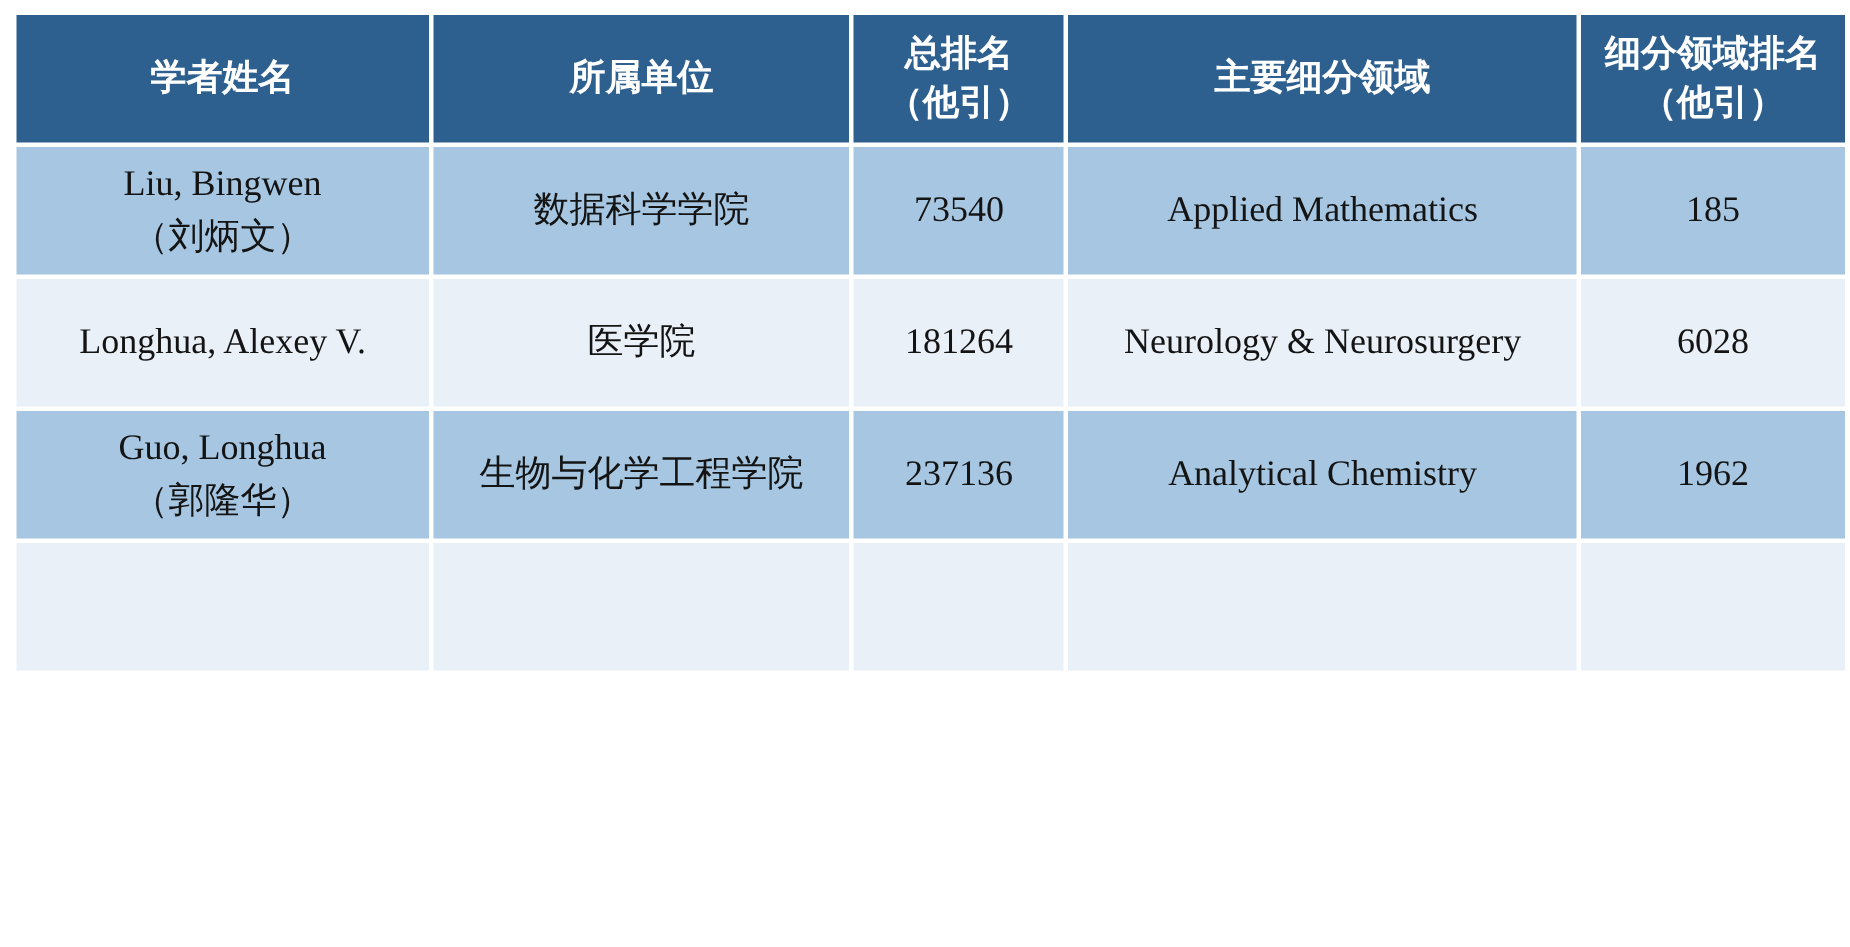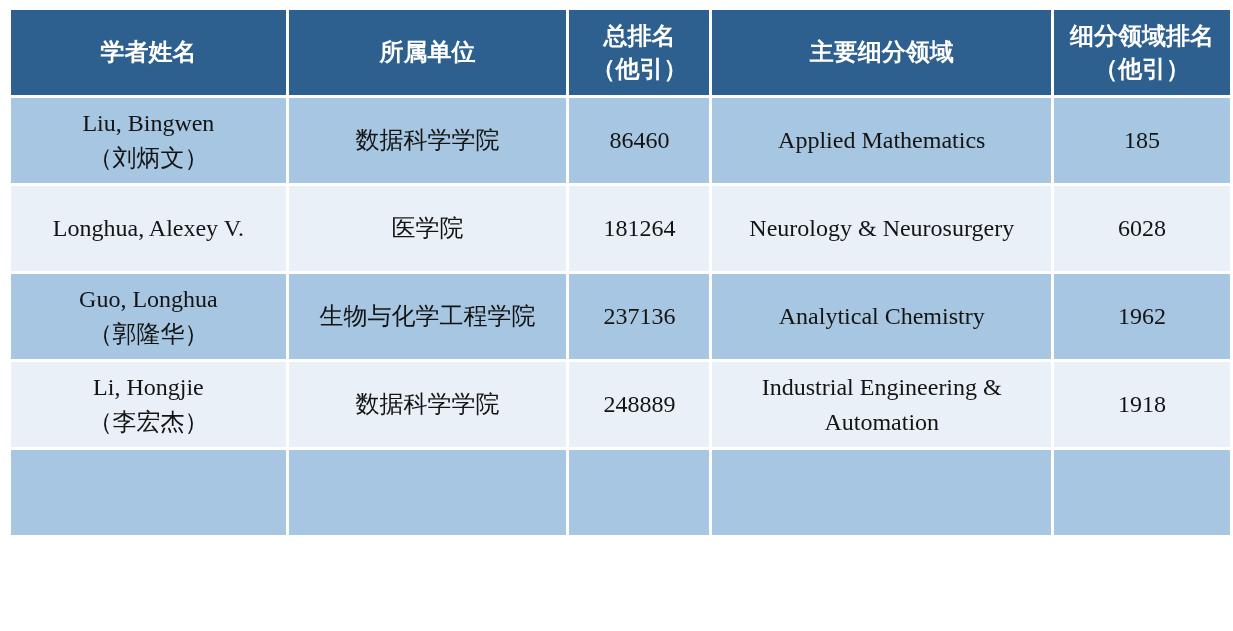--- a/index.html
+++ b/index.html
@@ -76,21 +76,21 @@
 （他引）</th>
     </tr>
   </thead>
   <tbody>
     <tr>
       <td>
         <div>Liu, Bingwen</div>
         <div>（刘炳文）</div>
       </td>
       <td>数据科学学院</td>
-      <td>86460</td>
+      <td>73540</td>
       <td class="field">Applied Mathematics</td>
       <td>185</td>
     </tr>
     <tr>
       <td>
         <div>Longhua, Alexey V.</div>
         <div></div>
       </td>
       <td>医学院</td>
       <td>181264</td>
@@ -100,30 +100,20 @@
     <tr>
       <td>
         <div>Guo, Longhua</div>
         <div>（郭隆华）</div>
       </td>
       <td>生物与化学工程学院</td>
       <td>237136</td>
       <td class="field">Analytical Chemistry</td>
       <td>1962</td>
     </tr>
-    <tr>
-      <td>
-        <div>Li, Hongjie</div>
-        <div>（李宏杰）</div>
-      </td>
-      <td>数据科学学院</td>
-      <td>248889</td>
-      <td class="field">Industrial Engineering &amp; Automation</td>
-      <td>1918</td>
-    </tr>
     <tr class="sliver">
       <td></td>
       <td></td>
       <td></td>
       <td></td>
       <td></td>
     </tr>
   </tbody>
 </table>
 

